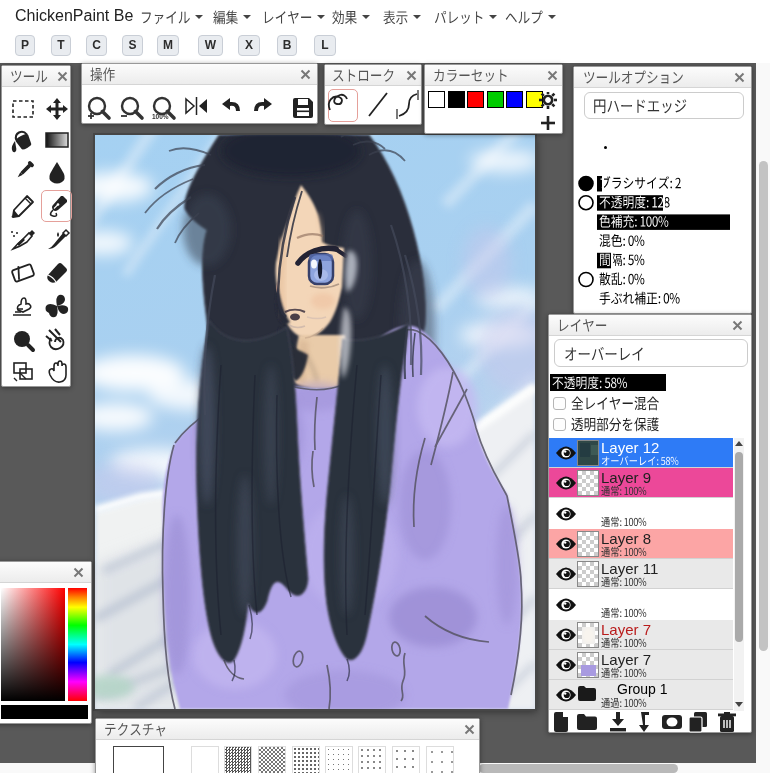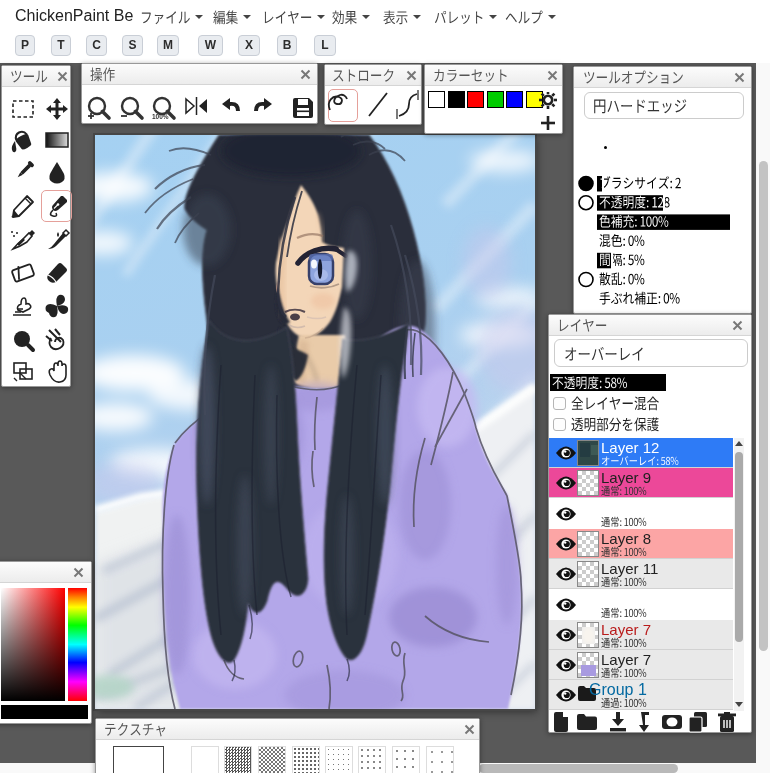--- a/index.html
+++ b/index.html
@@ -840,21 +840,21 @@
     </svg>
     <svg class="tx" style="left:52px;top:351.1px;width:58px;height:16px">
       <g transform="translate(0,11) scale(.84,1)">
         <use href="#tp_l_subn" fill="#333"></use>
       </g>
     </svg>
     <div class="lrow" style="top:365.4px;background:#e9e9e9">
       <svg class="abs" style="left:29px;top:6px" width="18" height="15">
         <path d="M0,2 Q0,0 2,0 L6,0 L8,2 L16,2 Q18,2 18,4 L18,13 Q18,15 16,15 L2,15 Q0,15 0,13 Z" fill="#1a1a1a"></path>
       </svg>
-      <div class="abs" style="left:40px;top:1px;color:#0369a1;font-size:16px">Group 1</div>
+      <div class="abs" style="left:68px;top:1px;color:#000000;font-size:14px">Group 1</div>
     </div>
     <svg class="abs" style="left:6px;top:372.4px" width="22" height="16" viewBox="0 0 22 16">
       <path d="M1,8 Q6,1.5 11,1.5 Q16,1.5 21,8 Q16,14.5 11,14.5 Q6,14.5 1,8 Z" fill="#111"></path>
       <circle cx="11" cy="8" r="4.6" fill="#fff"></circle>
       <circle cx="11.8" cy="8" r="3.1" fill="#111"></circle>
       <circle cx="10.2" cy="6.6" r="1.2" fill="#fff"></circle>
     </svg>
     <svg class="tx" style="left:52px;top:381.4px;width:58px;height:16px">
       <g transform="translate(0,11) scale(.84,1)">
         <use href="#tp_l_subg" fill="#333"></use>

